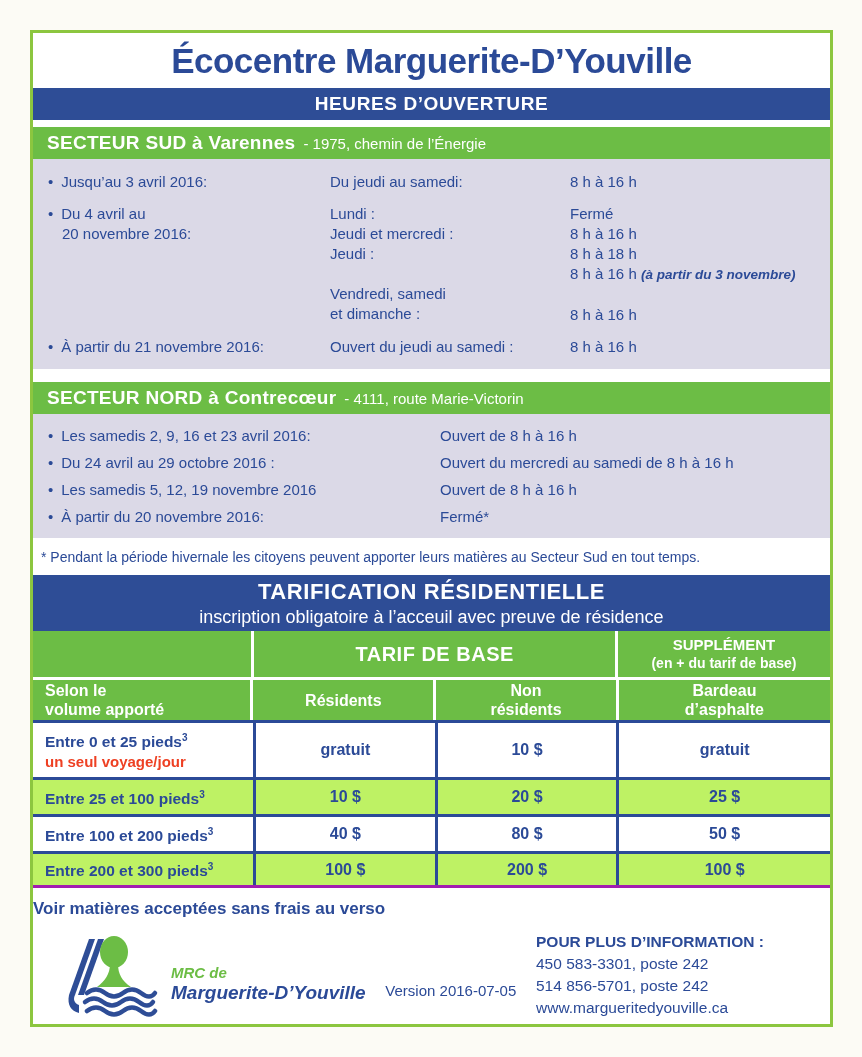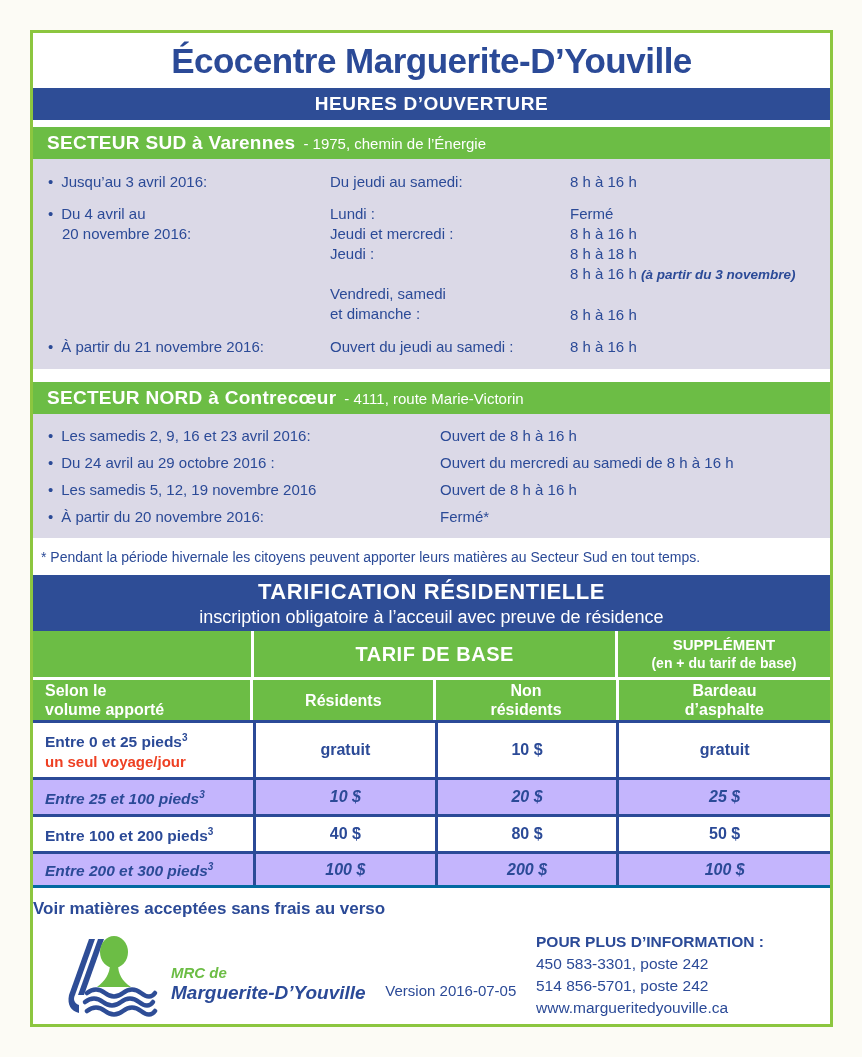--- a/index.html
+++ b/index.html
@@ -62,25 +62,25 @@
   .g-cell {
     background: #6cbd45; color: #fff; font-weight: bold; font-size: 16px; line-height: 19px;
     display: flex; flex-direction: column; align-items: center; justify-content: center; text-align: center;
   }
   .g-cell.base-label { font-size: 20px; letter-spacing: 0.5px; }
   .g-cell.supp .l1 { font-size: 15px; }
   .g-cell.supp .l2 { font-size: 14px; }
   .g-cell.left { align-items: flex-start; text-align: left; padding-left: 12px; }
 
   .trow { grid-template-columns: 27.6fr 22.8fr 22.8fr 26.8fr; border-top: 3px solid #2b4a97; }
-  .trow:last-of-type { border-bottom: 3px solid #0369a1; }
+  .trow:last-of-type { border-bottom: 3px solid #a21caf; }
   .trow.h57 { height: 57px; }
   .trow.h37 { height: 37px; }
   .bg-white { background: #fff; }
-  .bg-lav { background: #c4b5fd; font-style: italic; }
+  .bg-lav { background: #bef264; }
   .cell {
     display: flex; align-items: center; justify-content: center;
     color: #2b4a97; font-weight: bold; font-size: 16px; border-left: 3px solid #2b4a97;
   }
   .cell.label { border-left: none; flex-direction: column; align-items: flex-start; justify-content: center; padding-left: 12px; font-size: 15.5px; line-height: 20px; }
   .cell.label sup { font-size: 10px; }
   .red-note { color: #ee4023; font-size: 15px; font-weight: bold; }
 
   
   .verso { text-align: left; color: #2b4a97; font-weight: bold; font-size: 17px; padding: 11px 0 4px; }

